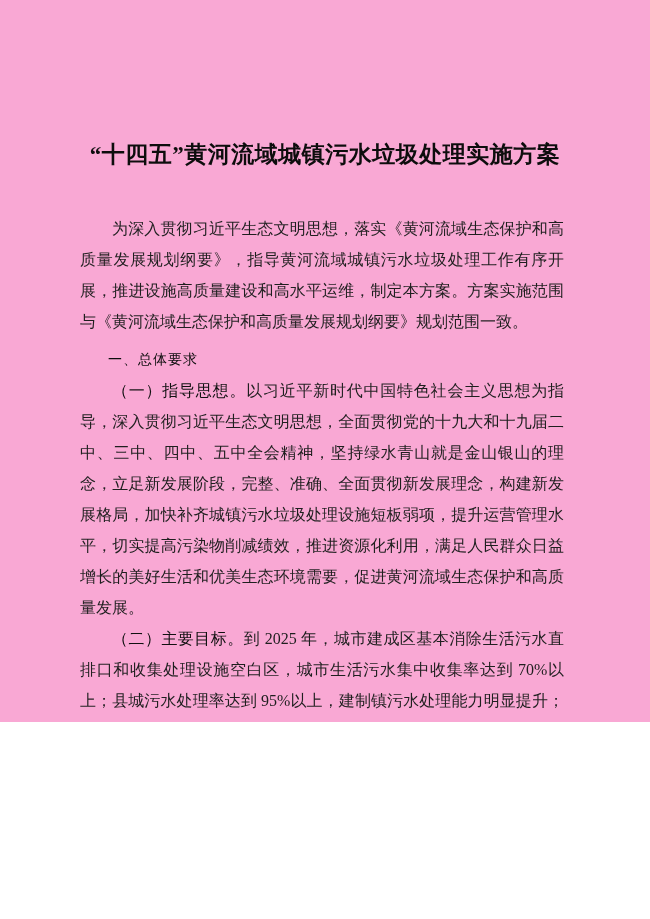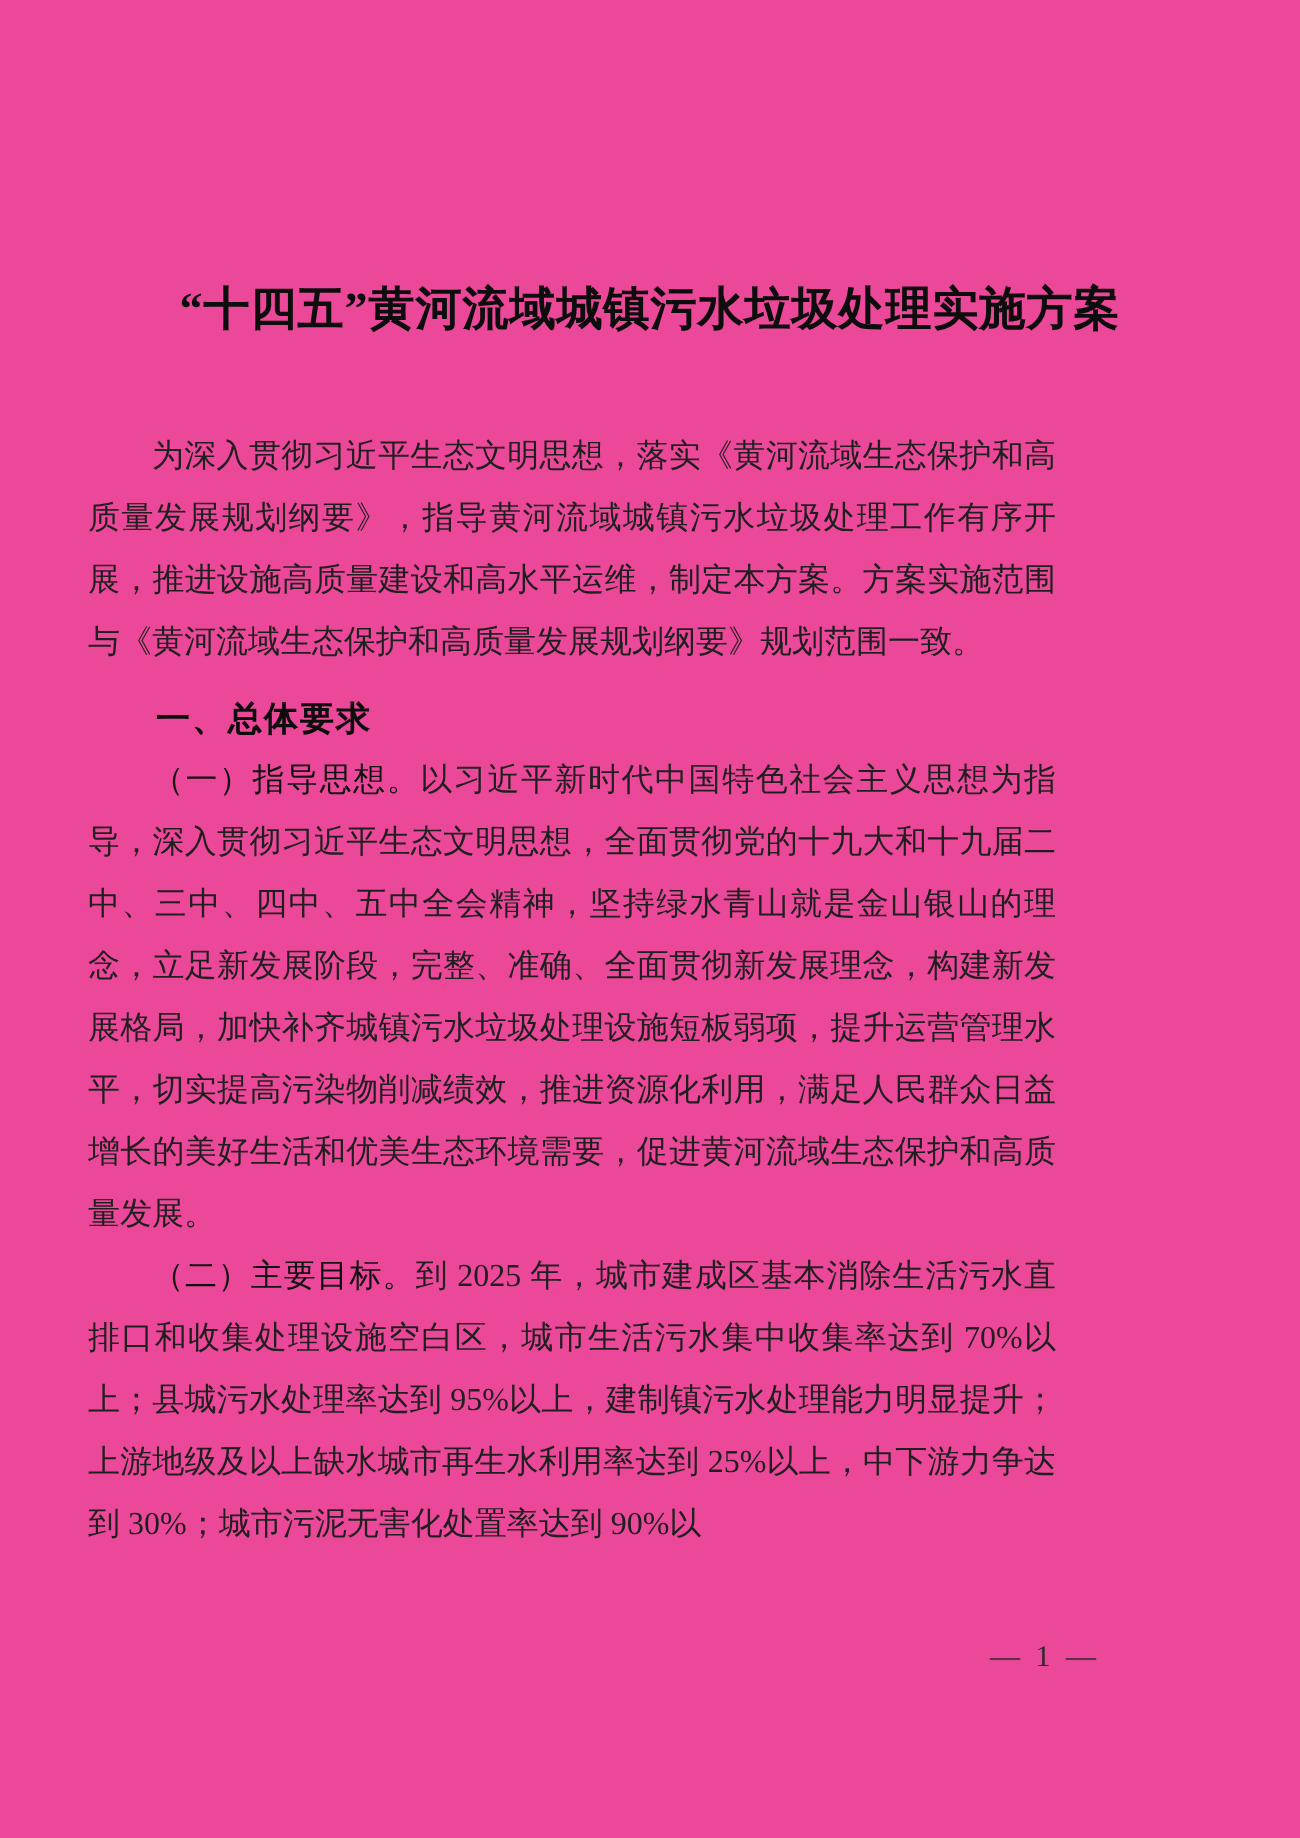--- a/index.html
+++ b/index.html
@@ -3,57 +3,57 @@
 <meta charset="utf-8">
 <style>
   html, body {
     margin: 0;
     padding: 0;
     background: #ffffff;
   }
   .page {
     position: relative;
     width: 650px;
-    height: 919px;
-    background: #ec4899;
+    height: 722px;
+    background: #f9a8d4;
     overflow: hidden;
     font-family: "Liberation Serif", "DejaVu Serif", serif;
     color: #1c1c1c;
     box-sizing: border-box;
   }
   .doc-title {
     margin: 0;
     padding: 139px 40px 0 40px;
     text-align: center;
     font-family: "Liberation Serif", "DejaVu Serif", serif;
     font-size: 23px;
     line-height: 32px;
     font-weight: bold;
     color: #0d0d0d;
     letter-spacing: 0.5px;
   }
   .content {
     width: 484px;
-    margin: 42px 82px 0 44px;
+    margin: 42px 82px 0 80px;
     font-size: 16px;
     line-height: 31px;
     text-align: justify;
     color: #1f1f1f;
   }
   .content p {
     margin: 0;
     text-indent: 2em;
   }
   .section-heading {
     margin: 7px 0 0 0;
     text-indent: 2em;
     font-family: "Liberation Sans", "DejaVu Sans", sans-serif;
-    font-size: 17px;
+    font-size: 14px;
     line-height: 31px;
-    font-weight: bold;
+    font-weight: normal;
     color: #0d0d0d;
     letter-spacing: 1px;
   }
   .lead {
     font-weight: normal;
     color: #111111;
   }
   .page-number {
     position: absolute;
     top: 819px;

